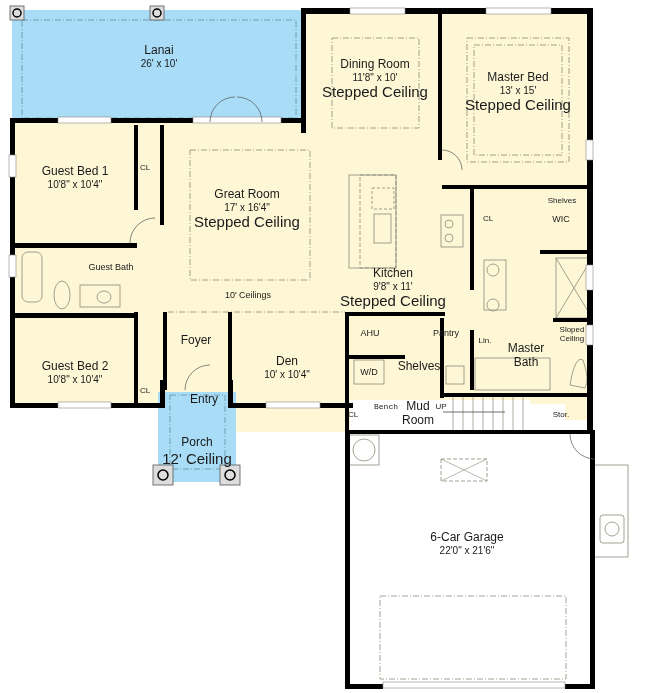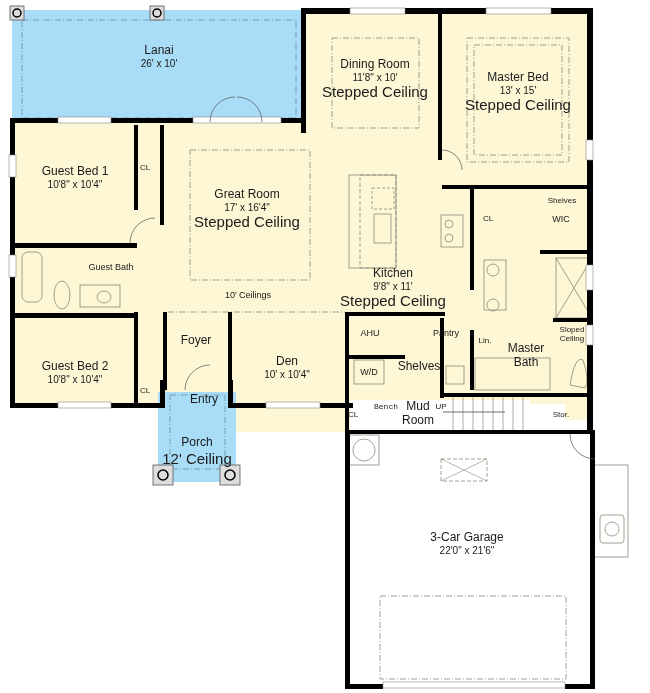--- a/index.html
+++ b/index.html
@@ -220,19 +220,19 @@
 </div>
 <div class="lbl xs" style="left:485px; top:336px;">Lin.</div>
 <div class="lbl xs" style="left:572px; top:325px;">
   <span style="display:block">Sloped</span>
   <span style="display:block">Ceiling</span>
 </div>
 <div class="lbl xs" style="left:562px; top:196px;">Shelves</div>
 <div class="lbl sm" style="left:561px; top:214px;">WIC</div>
 <div class="lbl xs" style="left:561px; top:410px;">Stor.</div>
 <div class="lbl" style="left:467px; top:531px;">
-  <span class="n">3-Car Garage</span>
+  <span class="n">6-Car Garage</span>
   <span class="d">22'0" x 21'6"</span>
 </div>
 <div class="lbl xs" style="left:145px; top:163px;">CL</div>
 <div class="lbl xs" style="left:145px; top:386px;">CL</div>
 <div class="lbl xs" style="left:353px; top:410px;">CL</div>
 <div class="lbl xs" style="left:488px; top:214px;">CL</div>
 
 </body></html>

